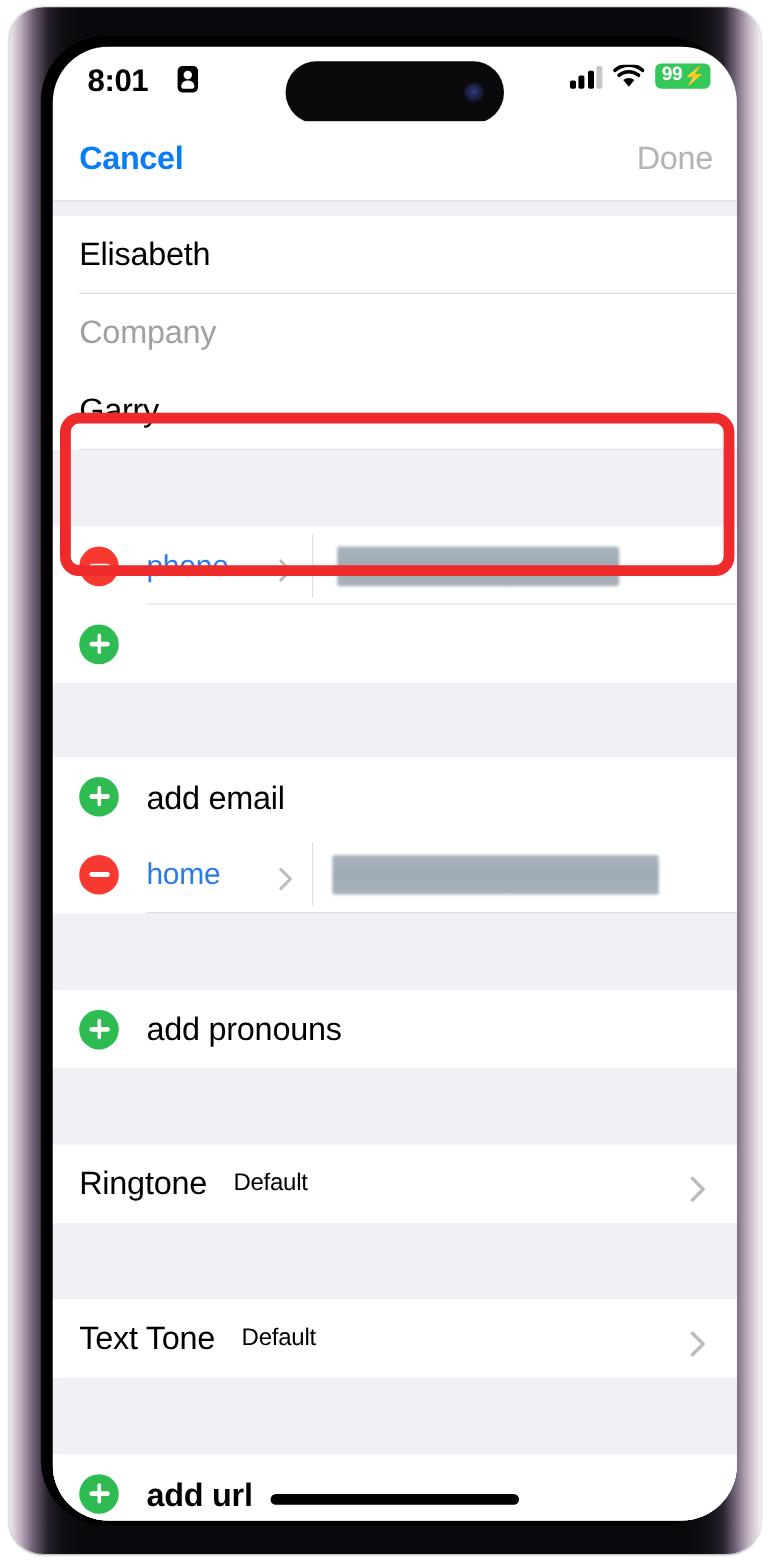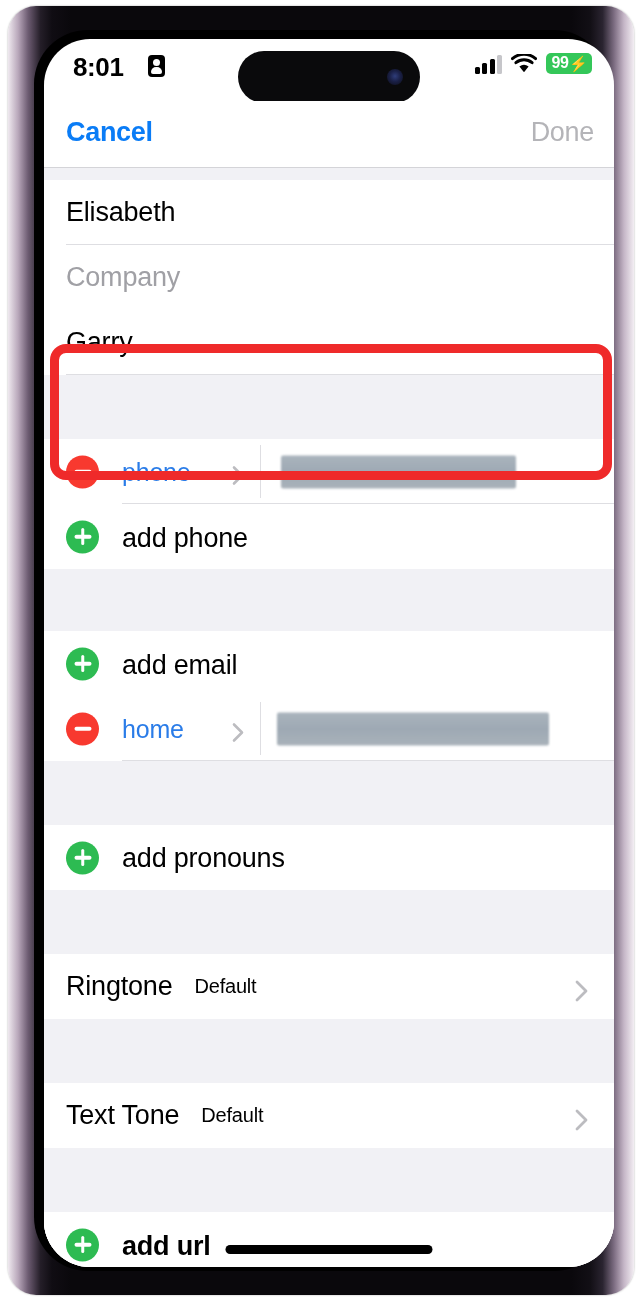--- a/index.html
+++ b/index.html
@@ -415,21 +415,20 @@
           </div>
           <div class="vdivider" style="left:216px;"></div>
           <div class="redact" style="left:237px;width:235px;"></div>
           <div class="row-sep inset-lg"></div>
         </div>
         <div class="row">
           <div class="circle-btn plus">
             <span class="bar-h"></span>
               <span class="bar-v"></span>
           </div>
-          <span class="add-label" style="top:19px;">add phone</span>
         </div>
       </div>
 
       <div class="gap" style="height:62px;"></div>
 
       <div class="card">
         <div class="row">
           <div class="circle-btn plus">
             <span class="bar-h"></span>
               <span class="bar-v"></span>

